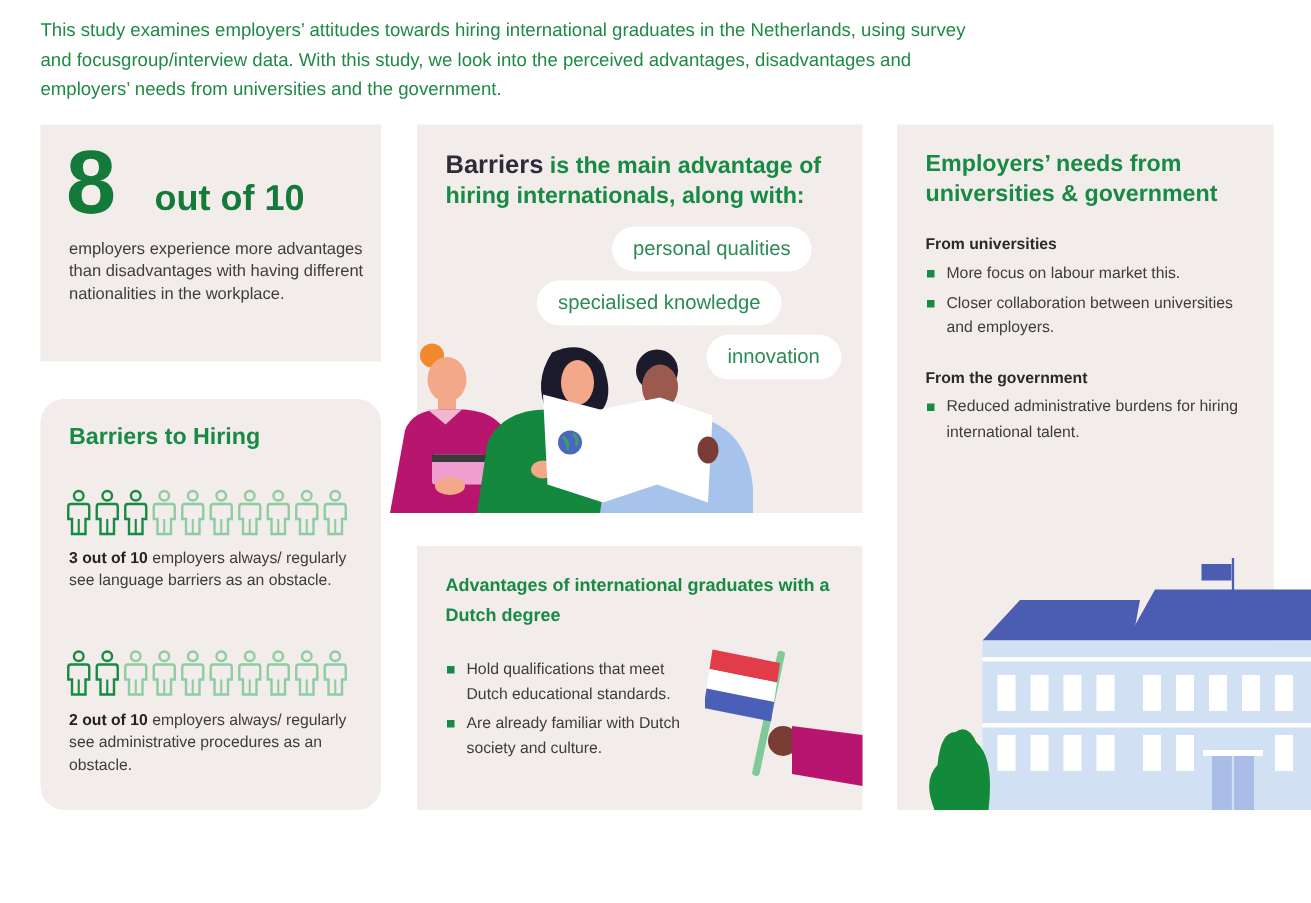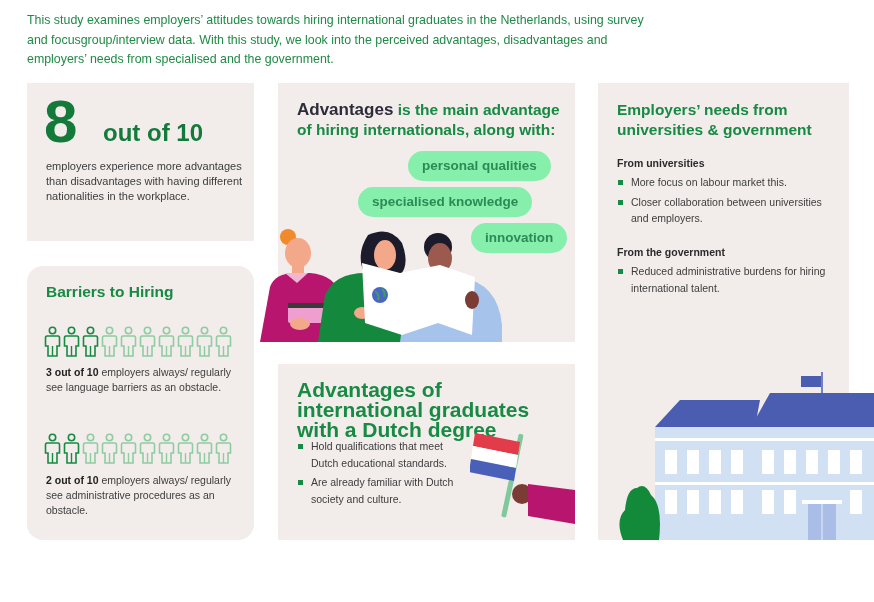--- a/index.html
+++ b/index.html
@@ -27,40 +27,40 @@
   .barr-title { position:absolute; left:19px; top:17px; font-size:15.5px; }
   .people-row { position:absolute; left:17px; display:flex; gap:2px; }
   .person svg { display:block; }
   .barr-text { position:absolute; left:19px; width:200px; font-size:10.5px; line-height:15px; color:#3d3d3d; }
   .barr-text b { color:#222; }
 
   
   #card-diversity { left:278px; top:83px; width:297px; height:259px; }
   .div-title { position:absolute; left:19px; top:17px; width:270px; font-size:15.5px; line-height:20px; font-weight:bold; color:#178a43; }
   .div-title .dark { color:#2c2c3a; font-size:17px; }
-  .pill { position:absolute; background:#86efac; border-radius:16px; color:#2b8a55; font-size:13.5px; padding:0 14px; height:30px; line-height:30px; white-space:nowrap;font-weight:bold; }
+  .pill { position:absolute; background:#ffffff; border-radius:16px; color:#2b8a55; font-size:13.5px; padding:0 14px; height:30px; line-height:30px; white-space:nowrap; }
 
   
   #card-adv { left:278px; top:364px; width:297px; height:176px; }
-  .adv-title { position:absolute; left:19px; top:16px; width:270px; font-size:21px; line-height:20px; }
+  .adv-title { position:absolute; left:19px; top:16px; width:270px; font-size:12px; line-height:20px; }
   ul.bullets { list-style:none; margin:0; padding:0; position:absolute; }
   ul.bullets li { position:relative; padding-left:14px; font-size:10.5px; line-height:16.5px; color:#3d3d3d; margin-bottom:3px; }
   ul.bullets li::before { content:""; position:absolute; left:1px; top:6px; width:5px; height:5px; background:#178a43; }
 
   
   #card-needs { left:598px; top:83px; width:251px; height:457px; }
   .needs-title { position:absolute; left:19px; top:17px; width:230px; font-size:15.5px; line-height:20px; }
   .sub-h { position:absolute; left:19px; font-size:10.5px; font-weight:bold; color:#2a2a2a; }
 
   svg.abs { position:absolute; }
 </style>
 </head>
 <body>
 
-<div class="intro">This study examines employers’ attitudes towards hiring international graduates in the Netherlands, using survey and focusgroup/interview data. With this study, we look into the perceived advantages, disadvantages and employers’ needs from specialised and the government.</div>
+<div class="intro">This study examines employers’ attitudes towards hiring international graduates in the Netherlands, using survey and focusgroup/interview data. With this study, we look into the perceived advantages, disadvantages and employers’ needs from universities and the government.</div>
 
 <div class="card" id="card-stat">
   <div class="big8">8</div>
   <div class="outof">out of 10</div>
   <div class="stat-desc">employers experience more advantages than disadvantages with having different nationalities in the workplace.</div>
 </div>
 
 <div class="card" id="card-barriers">
   <div class="barr-title h-green">Barriers to Hiring</div>
   <div class="people-row" id="row1" style="top:60px;">
@@ -209,21 +209,21 @@
           <line x1="8.5" y1="20" x2="8.5" y2="30" stroke="#8fcca2" stroke-width="1.4"></line>
         </svg>
       </span>
     </div>
   <div class="barr-text" style="top:207px;">
     <b>2 out of 10</b><span> employers always/ regularly see administrative procedures as an obstacle.</span>
   </div>
 </div>
 
 <div class="card" id="card-diversity">
-  <div class="div-title"><span class="dark">Advantages</span><span> is the main advantage of hiring internationals, along with:</span></div>
+  <div class="div-title"><span class="dark">Barriers</span><span> is the main advantage of hiring internationals, along with:</span></div>
   <div class="pill" style="left:130px; top:68px;">personal qualities</div>
   <div class="pill" style="left:80px; top:104px;">specialised knowledge</div>
   <div class="pill" style="left:193px; top:140px;">innovation</div>
 </div>
 
 <svg class="abs" style="left:240px; top:225px;" width="340" height="117" viewBox="0 0 340 117">
 
   <circle cx="48" cy="12" r="8" fill="#f08a2c"></circle>
   <ellipse cx="58" cy="28" rx="13" ry="15" fill="#f4a88a"></ellipse>
   <rect x="52" y="40" width="12" height="12" fill="#f4a88a"></rect>

